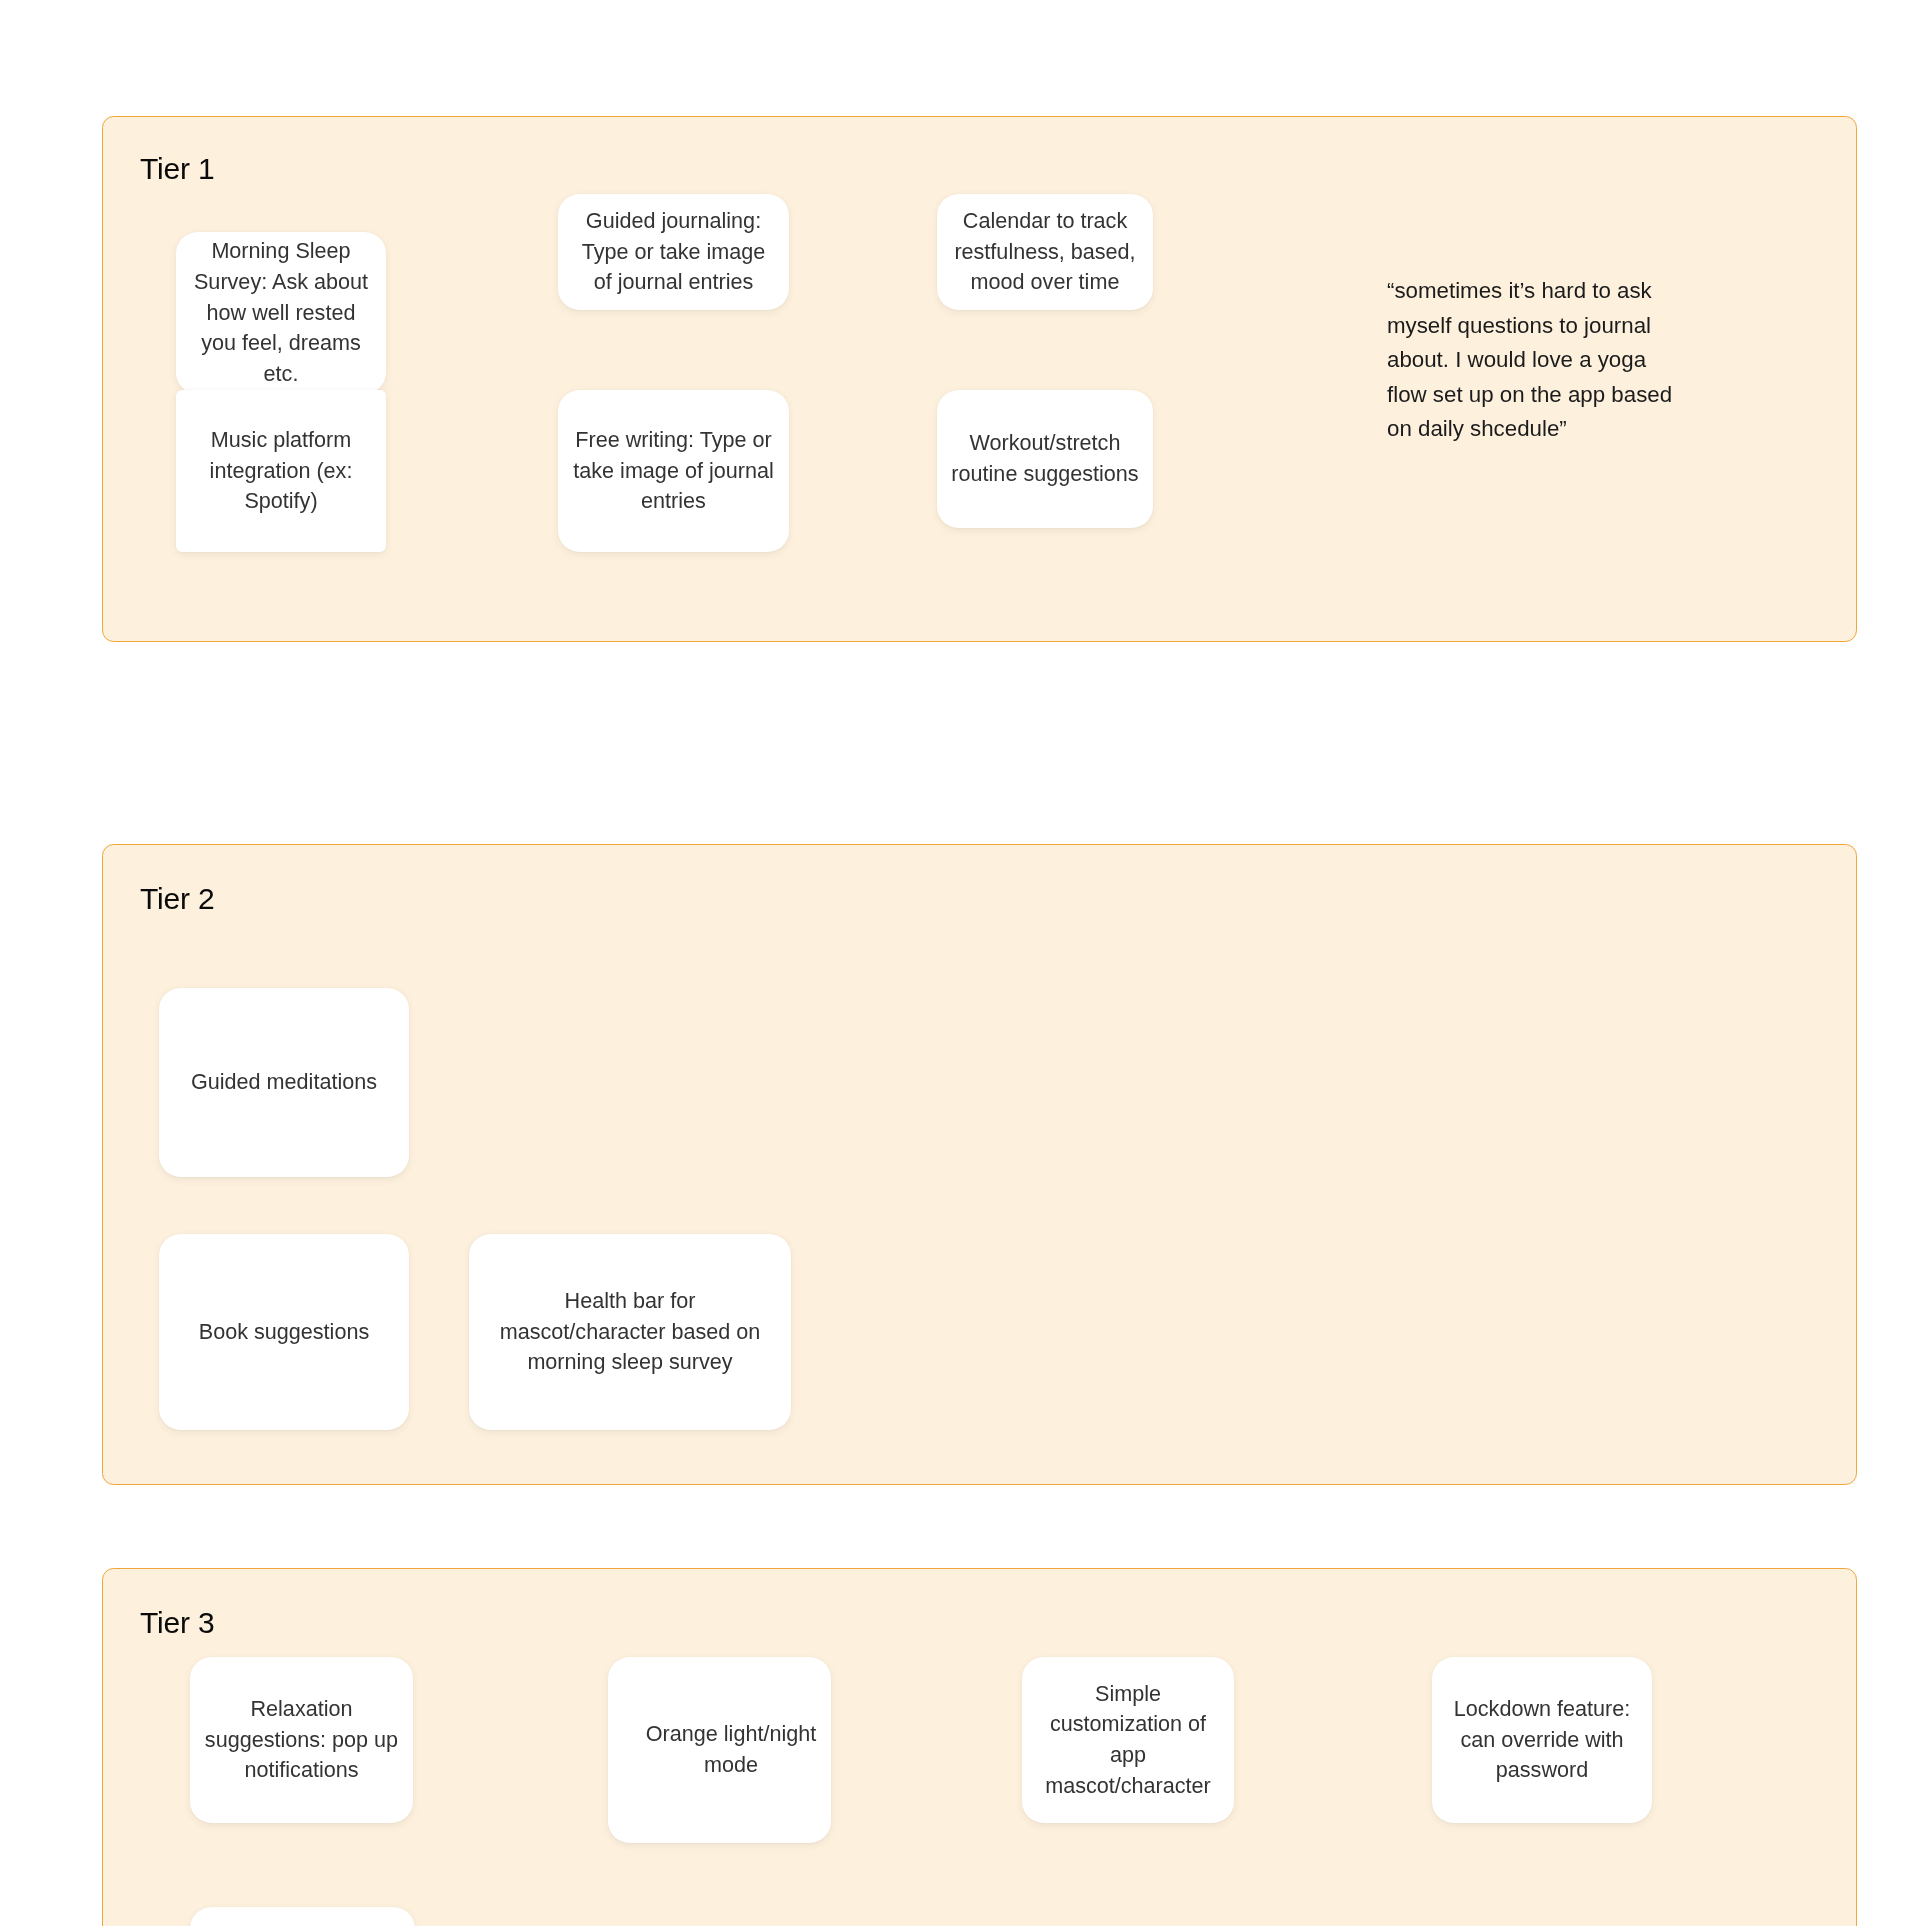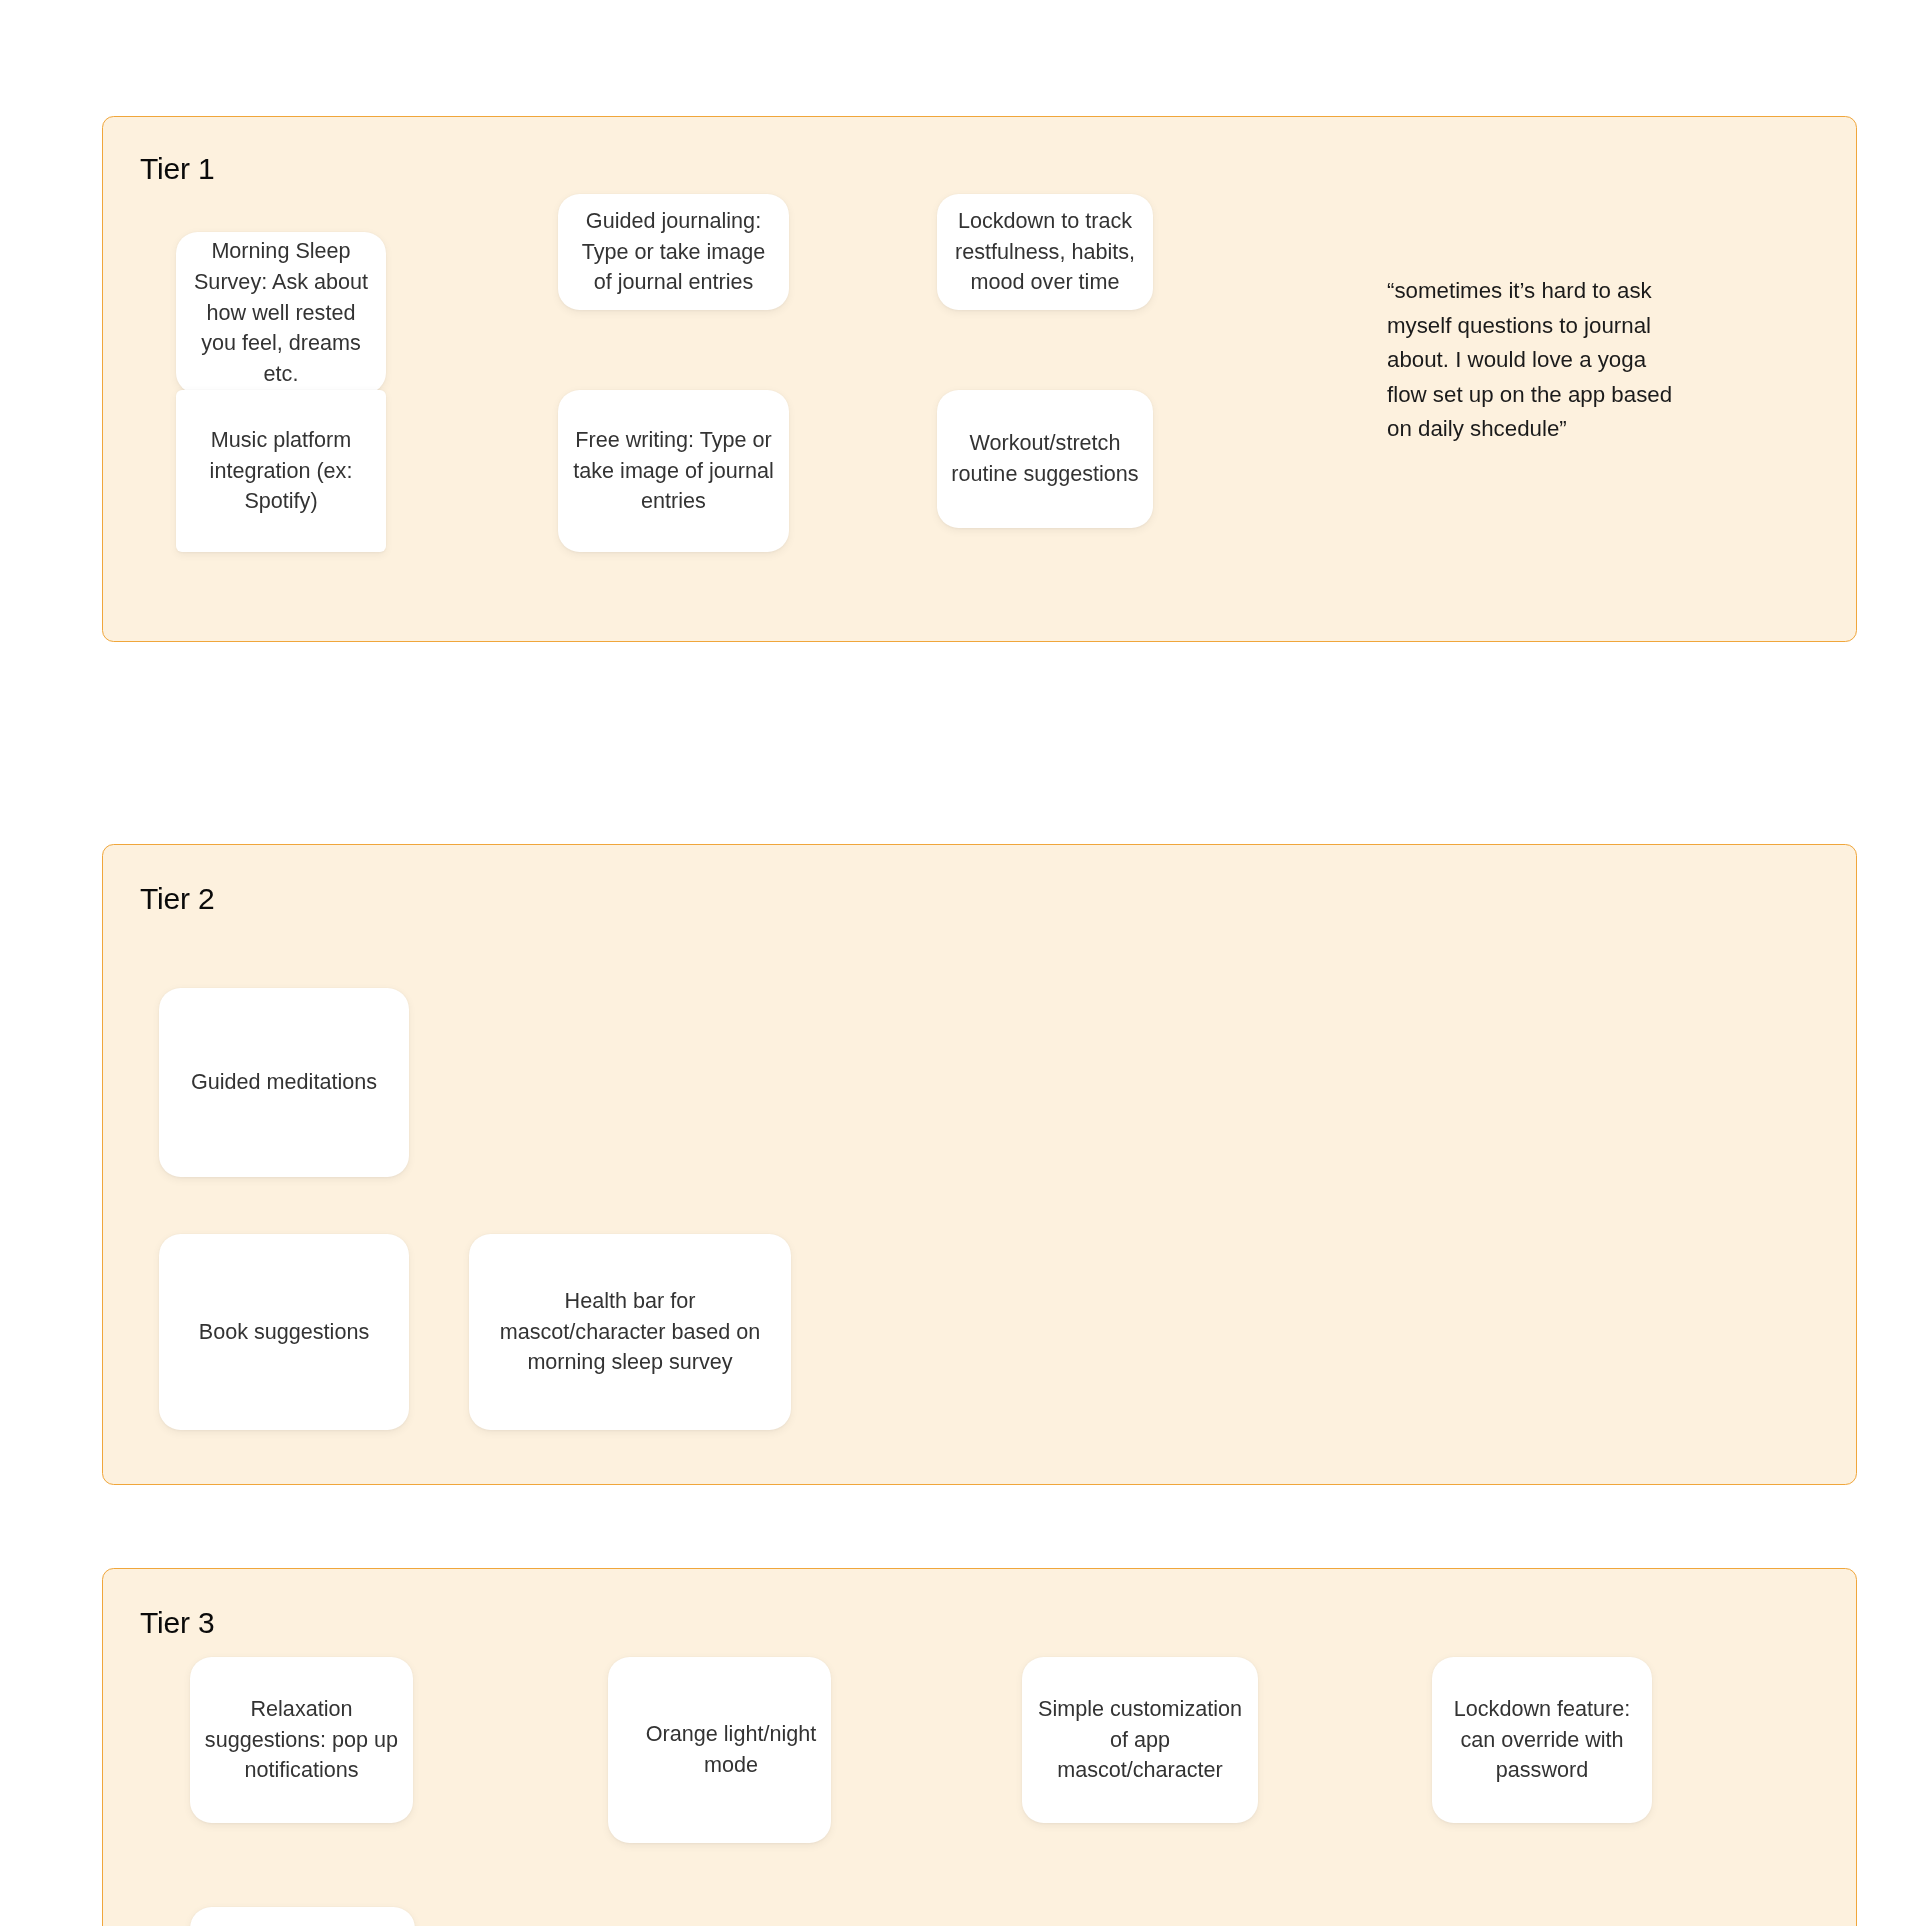--- a/index.html
+++ b/index.html
@@ -93,21 +93,21 @@
 
     <div class="card" style="left:73px; top:77px; width:210px; height:162px;margin-top:38px;">
       <span class="card-text">Morning Sleep Survey: Ask about how well rested you feel, dreams etc.</span>
     </div>
 
     <div class="card" style="left:455px; top:77px; width:231px; height:116px;">
       <span class="card-text">Guided journaling: Type or take image of journal entries</span>
     </div>
 
     <div class="card" style="left:834px; top:77px; width:216px; height:116px;">
-      <span class="card-text">Lockdown to track restfulness, habits, mood over time</span>
+      <span class="card-text">Calendar to track restfulness, based, mood over time</span>
     </div>
 
     <div class="card" style="left:73px; top:273px; width:210px; height:162px;border-radius:6px;">
       <span class="card-text">Music platform integration (ex: Spotify)</span>
     </div>
 
     <div class="card" style="left:455px; top:273px; width:231px; height:162px;">
       <span class="card-text">Free writing: Type or take image of journal entries</span>
     </div>
 
@@ -138,21 +138,21 @@
     <h2 class="tier-title">Tier 3</h2>
 
     <div class="card" style="left:87px; top:88px; width:223px; height:166px;">
       <span class="card-text">Relaxation suggestions: pop up notifications</span>
     </div>
 
     <div class="card" style="left:505px; top:88px; width:223px; height:186px;padding-left:36px;">
       <span class="card-text">Orange light/night mode</span>
     </div>
 
-    <div class="card" style="left:919px; top:88px; width:236px; height:166px;justify-content:flex-end;">
+    <div class="card" style="left:919px; top:88px; width:212px; height:166px;justify-content:flex-end;">
       <span class="card-text">Simple customization of app mascot/character</span>
     </div>
 
     <div class="card" style="left:1329px; top:88px; width:220px; height:166px;">
       <span class="card-text">Lockdown feature: can override with password</span>
     </div>
 
     <div class="card" style="left:87px; top:338px; width:225px; height:166px;">
       
     </div>

